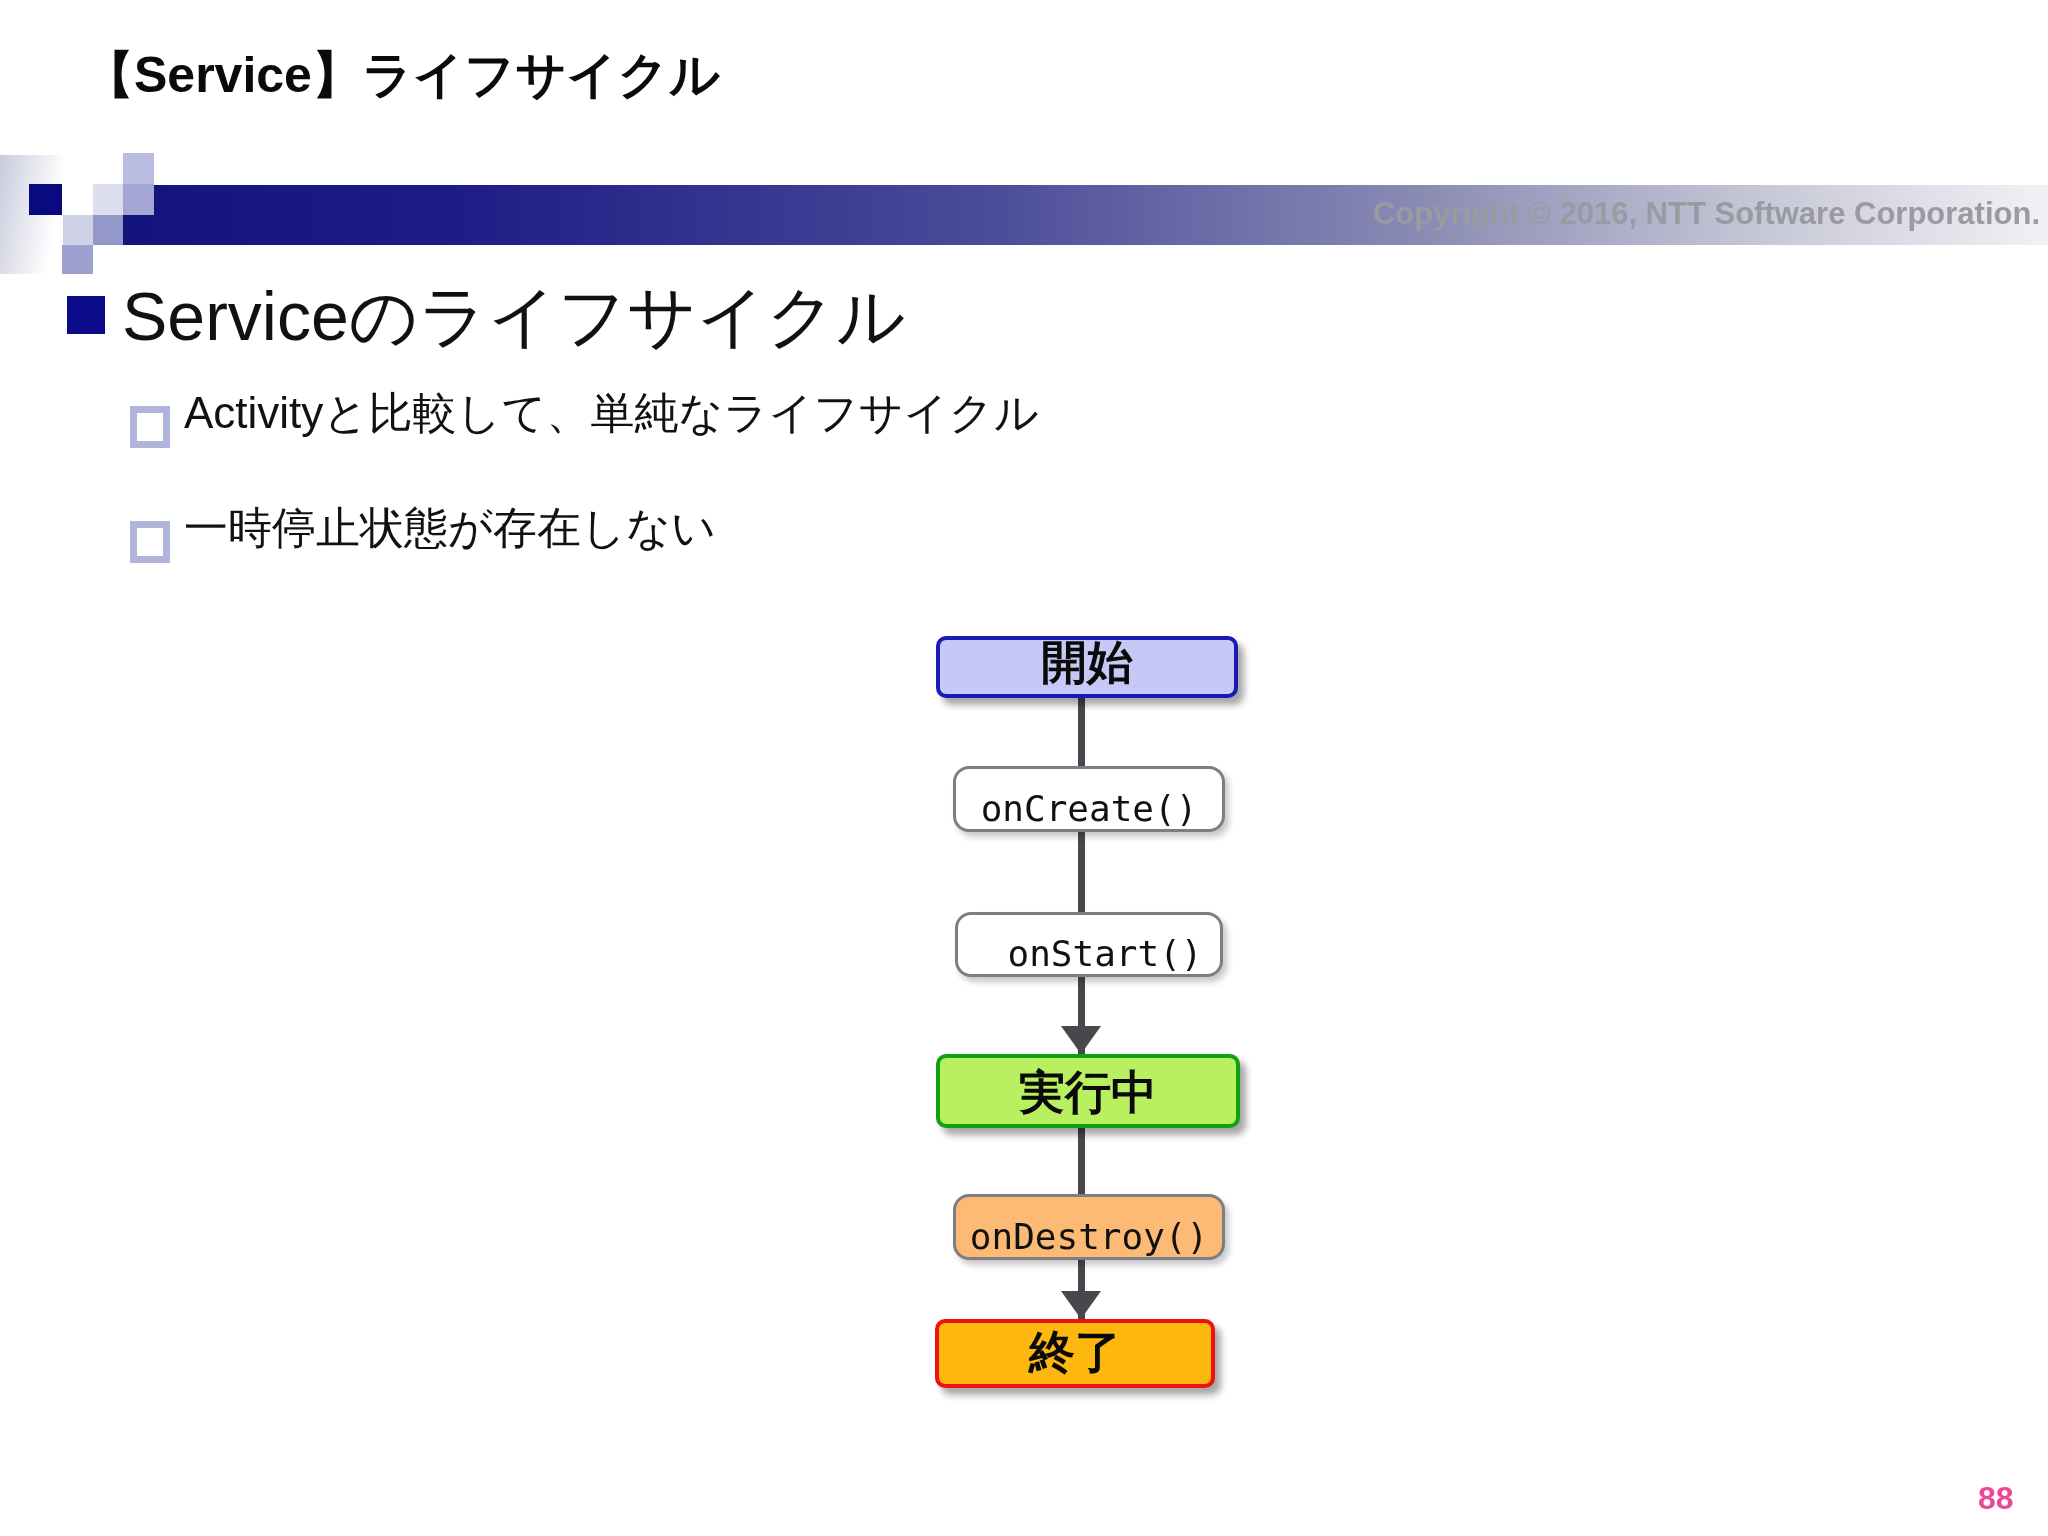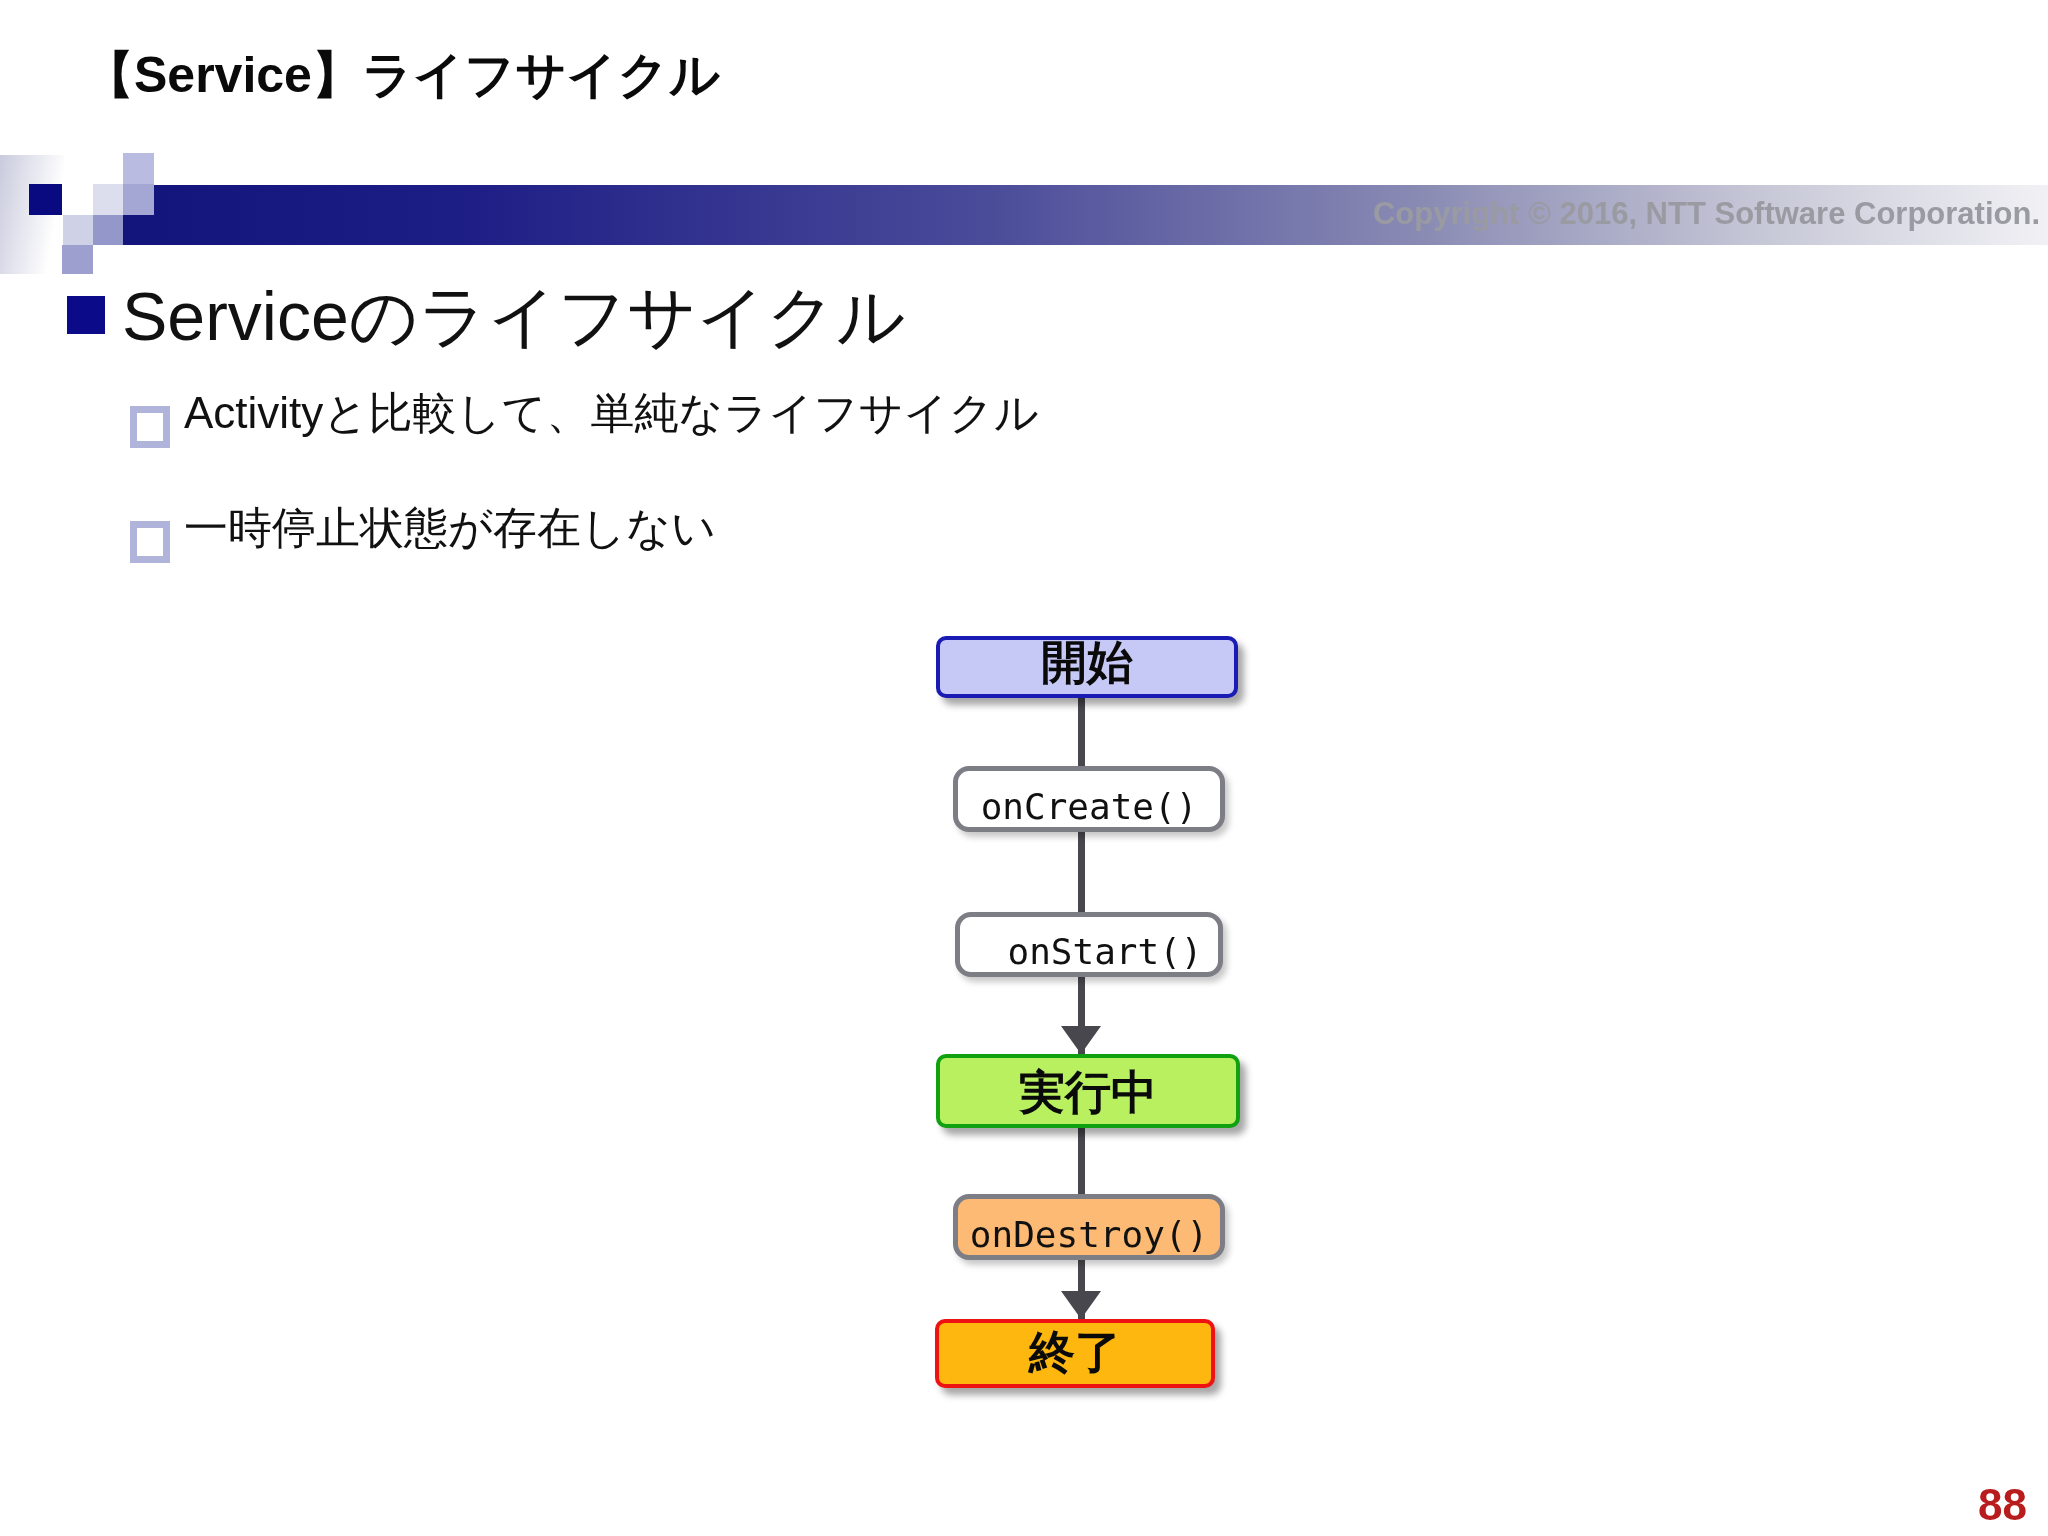--- a/index.html
+++ b/index.html
@@ -77,35 +77,35 @@
     display:flex;align-items:flex-end;justify-content:center;
     white-space:nowrap;
     margin-left:8px;
   }
   .node.state{
     border:4px solid #000;border-radius:10px;
     font-size:46px;font-weight:bold;color:#0a0a0a;
     box-shadow:6px 7px 7px rgba(0,0,0,0.35);
   }
   .node.method{
-    border:5px solid #22c55e;border-radius:16px;background:#ffffff;
+    border:3px solid #22c55e;border-radius:16px;background:#ffffff;
     font-family:"DejaVu Sans Mono","Liberation Mono",monospace;
     font-size:36px;color:#111;
     box-shadow:4px 5px 6px rgba(0,0,0,0.22);
   }
   .n0{left:8px;top:6px;width:302px;height:62px;}
   .n1{left:25px;top:136px;width:272px;height:66px;}
   .n2{left:27px;top:282px;width:268px;height:65px;padding-left:32px;}
   .n3{left:8px;top:424px;width:304px;height:74px;}
   .n4{left:25px;top:564px;width:272px;height:66px;}
   .n5{left:7px;top:689px;width:280px;height:69px;}
   
   .page-number{
     position:absolute;left:1978px;top:1480px;
-    font-size:44px;font-weight:bold;color:#b91c1c;
+    font-size:32px;font-weight:bold;color:#ec4899;
   }
 </style>
 </head>
 <body>
 
 <h1 class="slide-title">【Service】ライフサイクル</h1>
 
 <div class="deco-grad"></div>
 <div class="header-bar"></div>
 <div class="sq sq1"></div>

